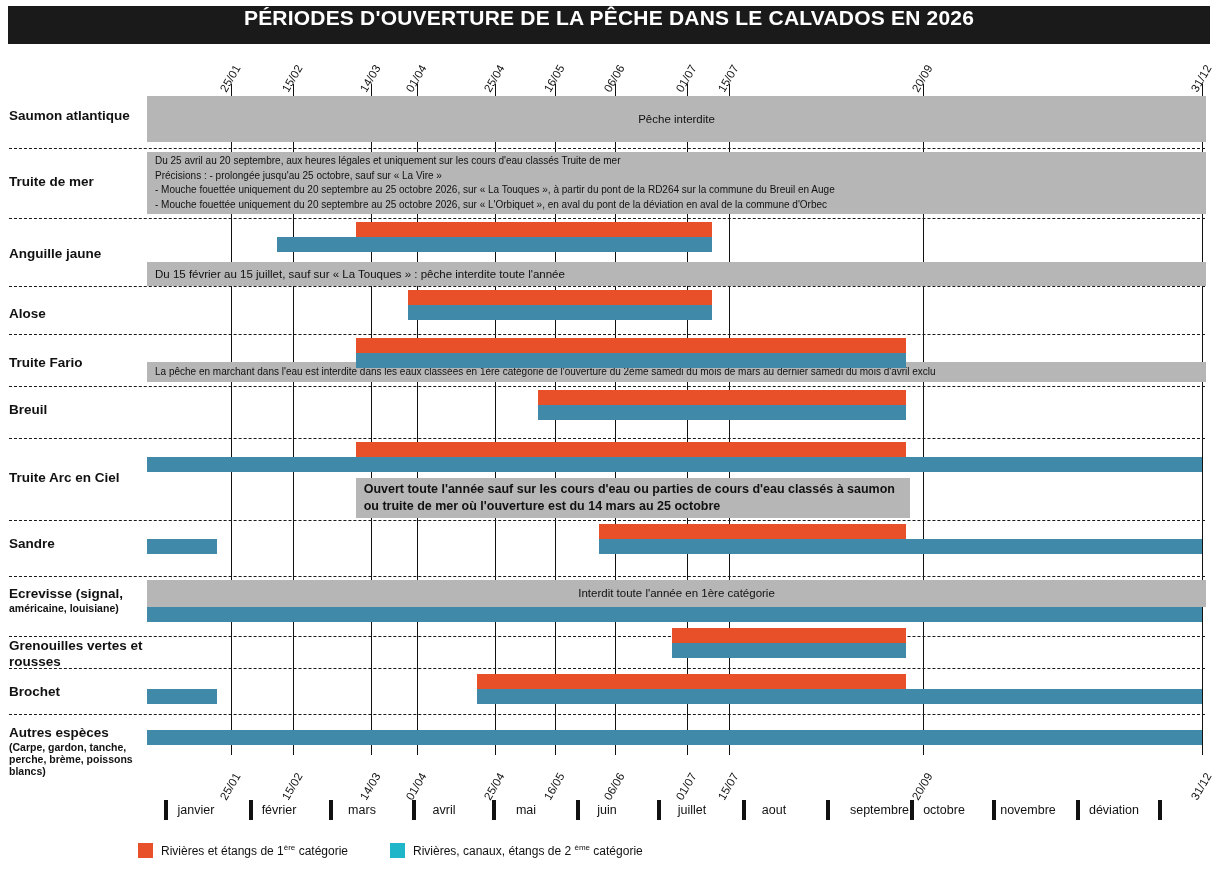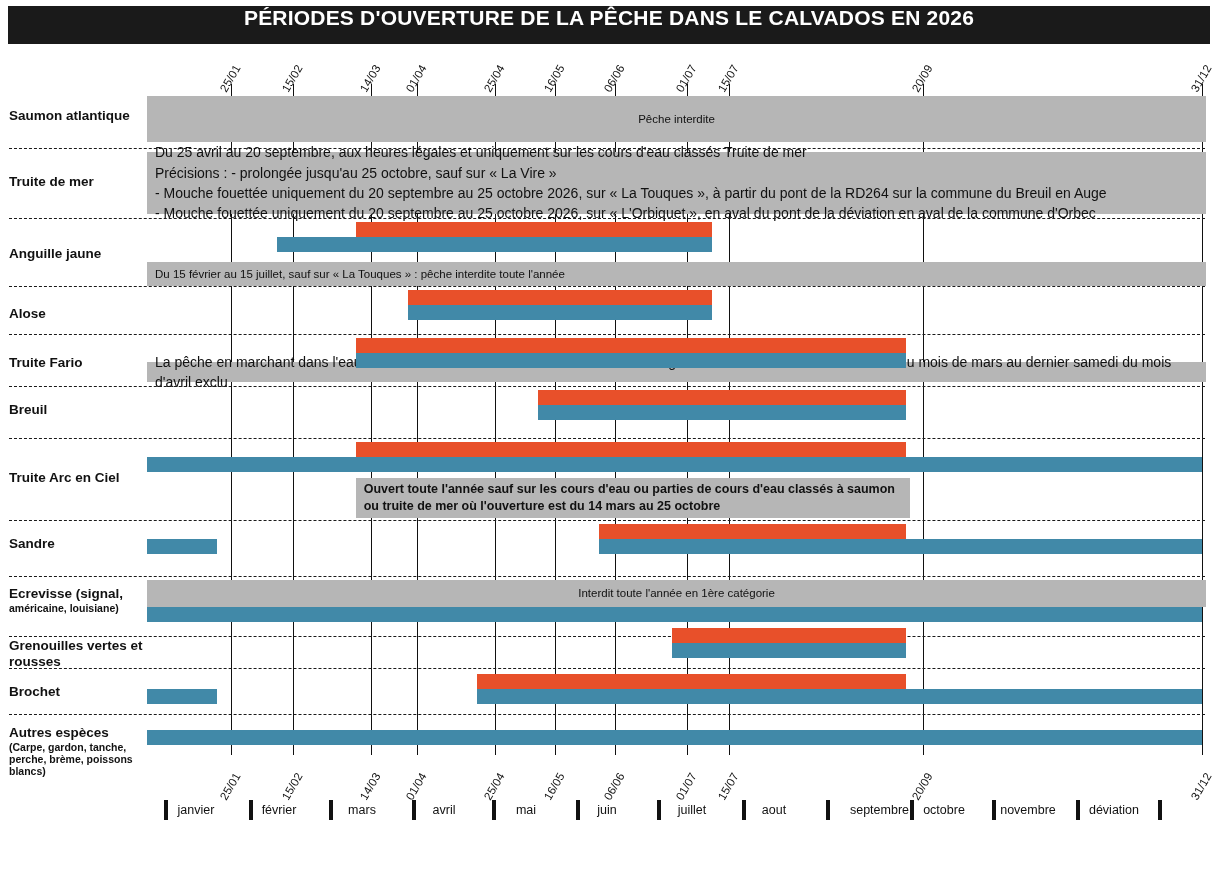--- a/index.html
+++ b/index.html
@@ -81,21 +81,21 @@
     display: flex;
     align-items: center;
   }
   .greyband.center { justify-content: center; }
   .gtext {
     font-size: 11.5px; color: #111; line-height: 1.45;
     padding: 0 8px;
     white-space: pre-line;
   }
   .gtext.big { font-size: 12.5px; font-weight: 600; line-height: 1.35; }
-  .gtext.small { font-size: 14px; }
+  .gtext.small { font-size: 10px; }
 
   
   #months {
     position: absolute;
     left: 144px; top: 800px;
     width: 1058px; height: 30px;
   }
   .mtick {
     position: absolute; top: 0;
     width: 4px; height: 20px; background: #111;
@@ -262,14 +262,25 @@
       <div class="mname" style="left: 675px; width: 90px; text-align: right;">septembre</div>
       <div class="mtick" style="left: 766px;"></div>
       <div class="mname" style="left: 755px; width: 90px;">octobre</div>
       <div class="mtick" style="left: 848px;"></div>
       <div class="mname" style="left: 839px; width: 90px;">novembre</div>
       <div class="mtick" style="left: 932px;"></div>
       <div class="mname" style="left: 925px; width: 90px;">déviation</div>
       <div class="mtick" style="left: 1014px;"></div>
     </div>
 
+  <div id="legend">
+    <div class="legitem">
+      <span class="swatch" id="sw1" style="background: rgb(232, 80, 42);"></span>
+      <span class="legtext"><span>Rivières et étangs de 1</span><sup>ère</sup><span> catégorie</span></span>
+    </div>
+    <div class="legspace"></div>
+    <div class="legitem">
+      <span class="swatch" id="sw2" style="background: rgb(31, 182, 201);"></span>
+      <span class="legtext"><span>Rivières, canaux, étangs de 2 </span><sup>ème</sup><span> catégorie</span></span>
+    </div>
+  </div>
 
 </div>
 
 </body></html>

